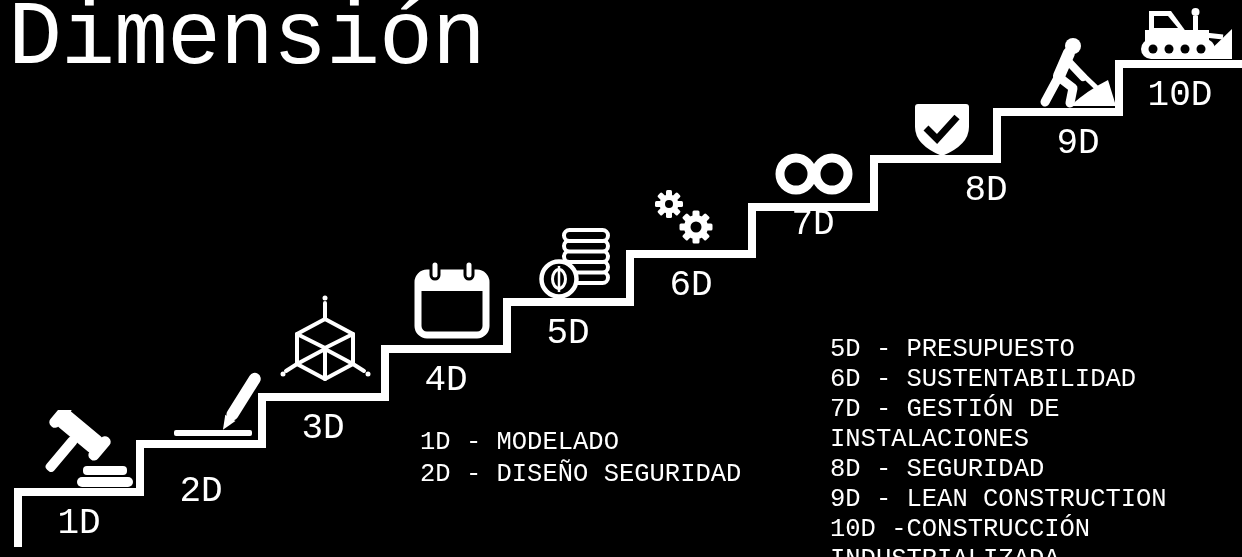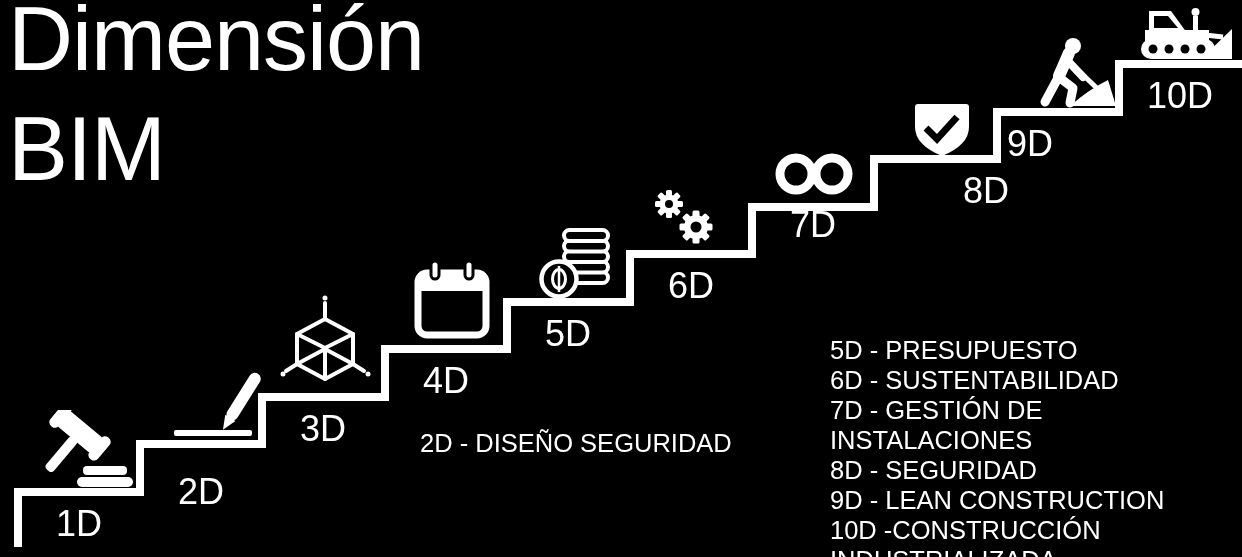--- a/index.html
+++ b/index.html
@@ -1,19 +1,19 @@
 <!DOCTYPE html>
 <html><head>
 <meta charset="utf-8">
 <style>
   html,body{margin:0;padding:0;background:#000;}
   .stage{
     position:relative;width:1242px;height:557px;overflow:hidden;
     background:#000;color:#fff;
-    font-family:Liberation Sans, sans-serif;
+    font-family:Liberation Mono, monospace;
   }
   .stairs{position:absolute;left:0;top:0;}
   .title{
     position:absolute;left:8px;top:-16px;
     font-size:90px;line-height:110px;font-weight:400;letter-spacing:-1px;
     white-space:nowrap;
   }
   .step-label{
     position:absolute;font-size:36px;line-height:40px;font-weight:400;
     transform:translateX(-50%);white-space:nowrap;
@@ -32,32 +32,31 @@
 <div class="stage" style="background: rgb(0, 0, 0); color: rgb(255, 255, 255);">
 
   <svg class="stairs" width="1242" height="557" viewBox="0 0 1242 557">
     <path d="M18 547 L18 492 L140 492 L140 444 L262 444 L262 397 L385 397 L385 349 L507 349
              L507 302 L630 302 L630 254 L752 254 L752 207 L874 207 L874 159 L997 159
              L997 112 L1119 112 L1119 64 L1246 64" stroke="#fff" stroke-width="8" fill="none"></path>
   </svg>
 
   <div class="title">
     <div>Dimensión</div>
-    <div>BIM</div>
   </div>
 
   <div class="step-label" style="left:79px;top:504px">1D</div>
   <div class="step-label" style="left:201px;top:472px">2D</div>
   <div class="step-label" style="left:323px;top:409px">3D</div>
   <div class="step-label" style="left:446px;top:361px">4D</div>
   <div class="step-label" style="left:568px;top:314px">5D</div>
   <div class="step-label" style="left:691px;top:266px">6D</div>
   <div class="step-label" style="left:813px;top:205px">7D</div>
   <div class="step-label" style="left:986px;top:171px">8D</div>
-  <div class="step-label" style="left:1030px;top:124px">9D</div>
+  <div class="step-label" style="left:1078px;top:124px">9D</div>
   <div class="step-label" style="left:1180px;top:76px">10D</div>
 
   <div class="icon" style="left:25px;top:410px;width:115px;height:78px">
     <svg viewBox="0 0 115 78">
       <g class="wh" transform="rotate(40 55 22)">
         <rect x="30" y="12" width="50" height="20" rx="6"></rect>
         <rect x="24" y="8" width="11" height="28" rx="5"></rect>
         <rect x="75" y="8" width="11" height="28" rx="5"></rect>
         <rect x="50" y="30" width="10" height="42" rx="4"></rect>
       </g>
@@ -184,20 +183,21 @@
       <circle class="wh" cx="60.5" cy="9" r="4"></circle>
       <path class="wh" d="M66 56 L97 56 L97 26 Z"></path>
       <circle cx="18" cy="46" r="4.5" fill="#000"></circle>
       <circle cx="34" cy="46" r="4.5" fill="#000"></circle>
       <circle cx="50" cy="46" r="4.5" fill="#000"></circle>
       <circle cx="66" cy="46" r="4.5" fill="#000"></circle>
     </svg>
   </div>
 
   <div class="legend legend-left">
+    <div>1D - MODELADO</div>
     <div>2D - DISEÑO SEGURIDAD</div>
   </div>
 
   <div class="legend legend-right">
     <div>5D - PRESUPUESTO</div>
     <div>6D - SUSTENTABILIDAD</div>
     <div>7D - GESTIÓN DE INSTALACIONES</div>
     <div>8D - SEGURIDAD</div>
     <div>9D - LEAN CONSTRUCTION</div>
     <div>10D -CONSTRUCCIÓN INDUSTRIALIZADA</div>

